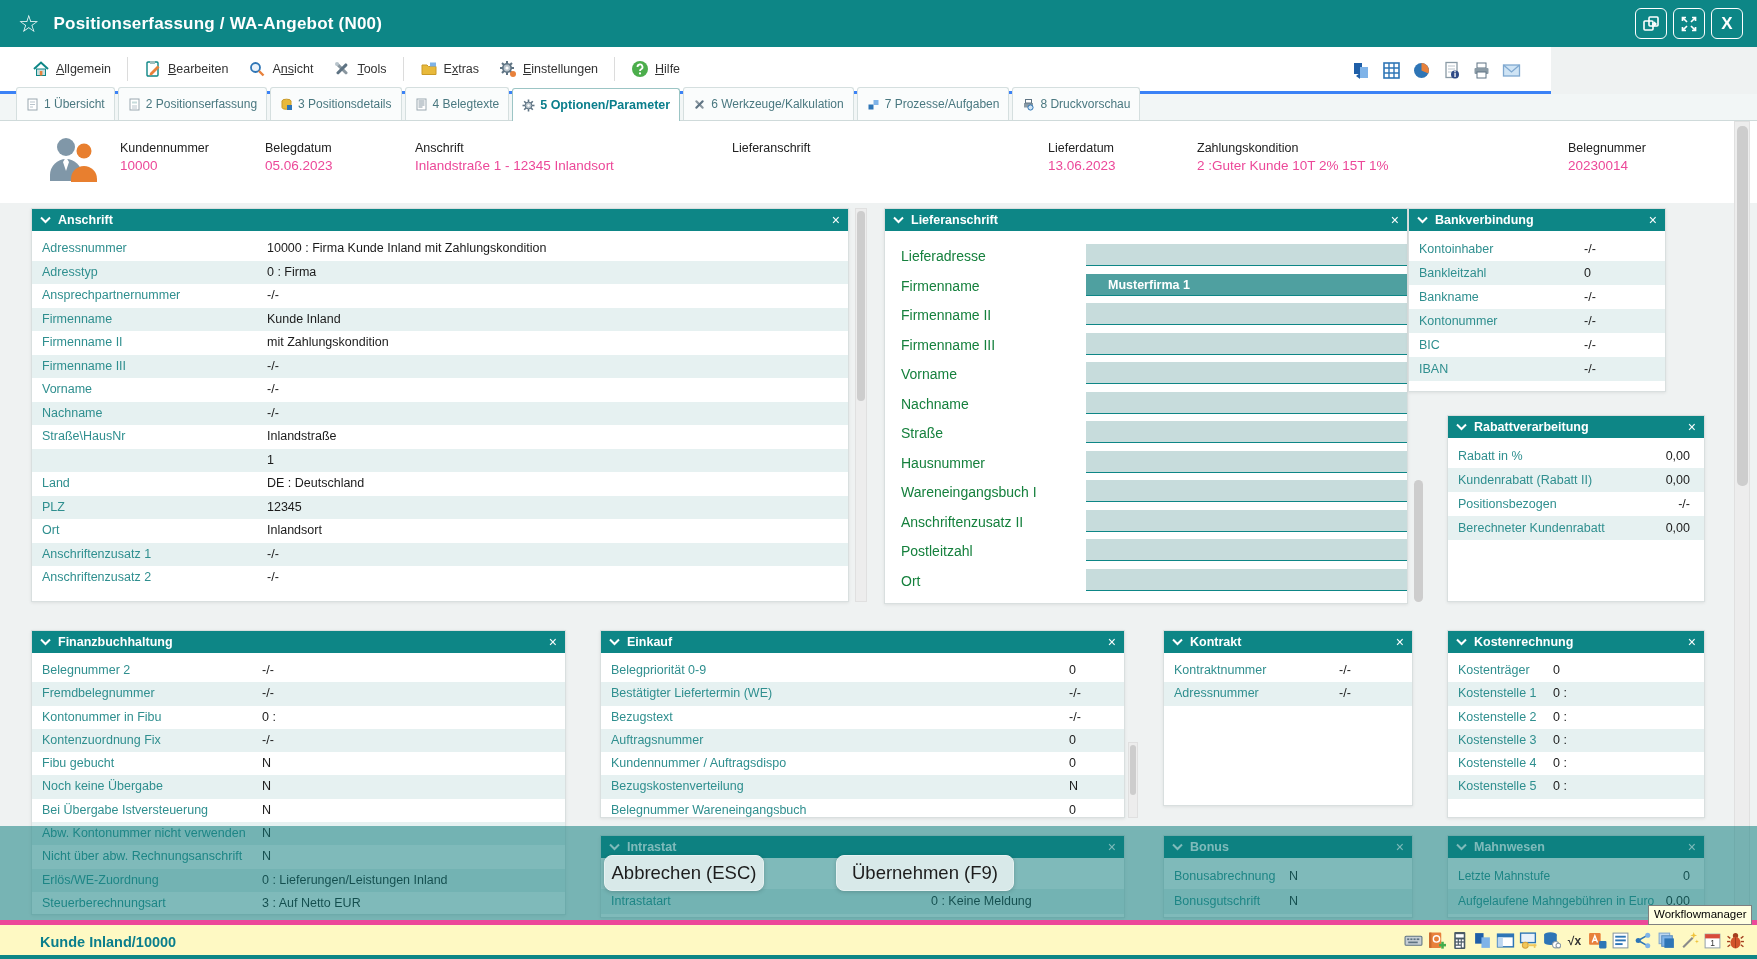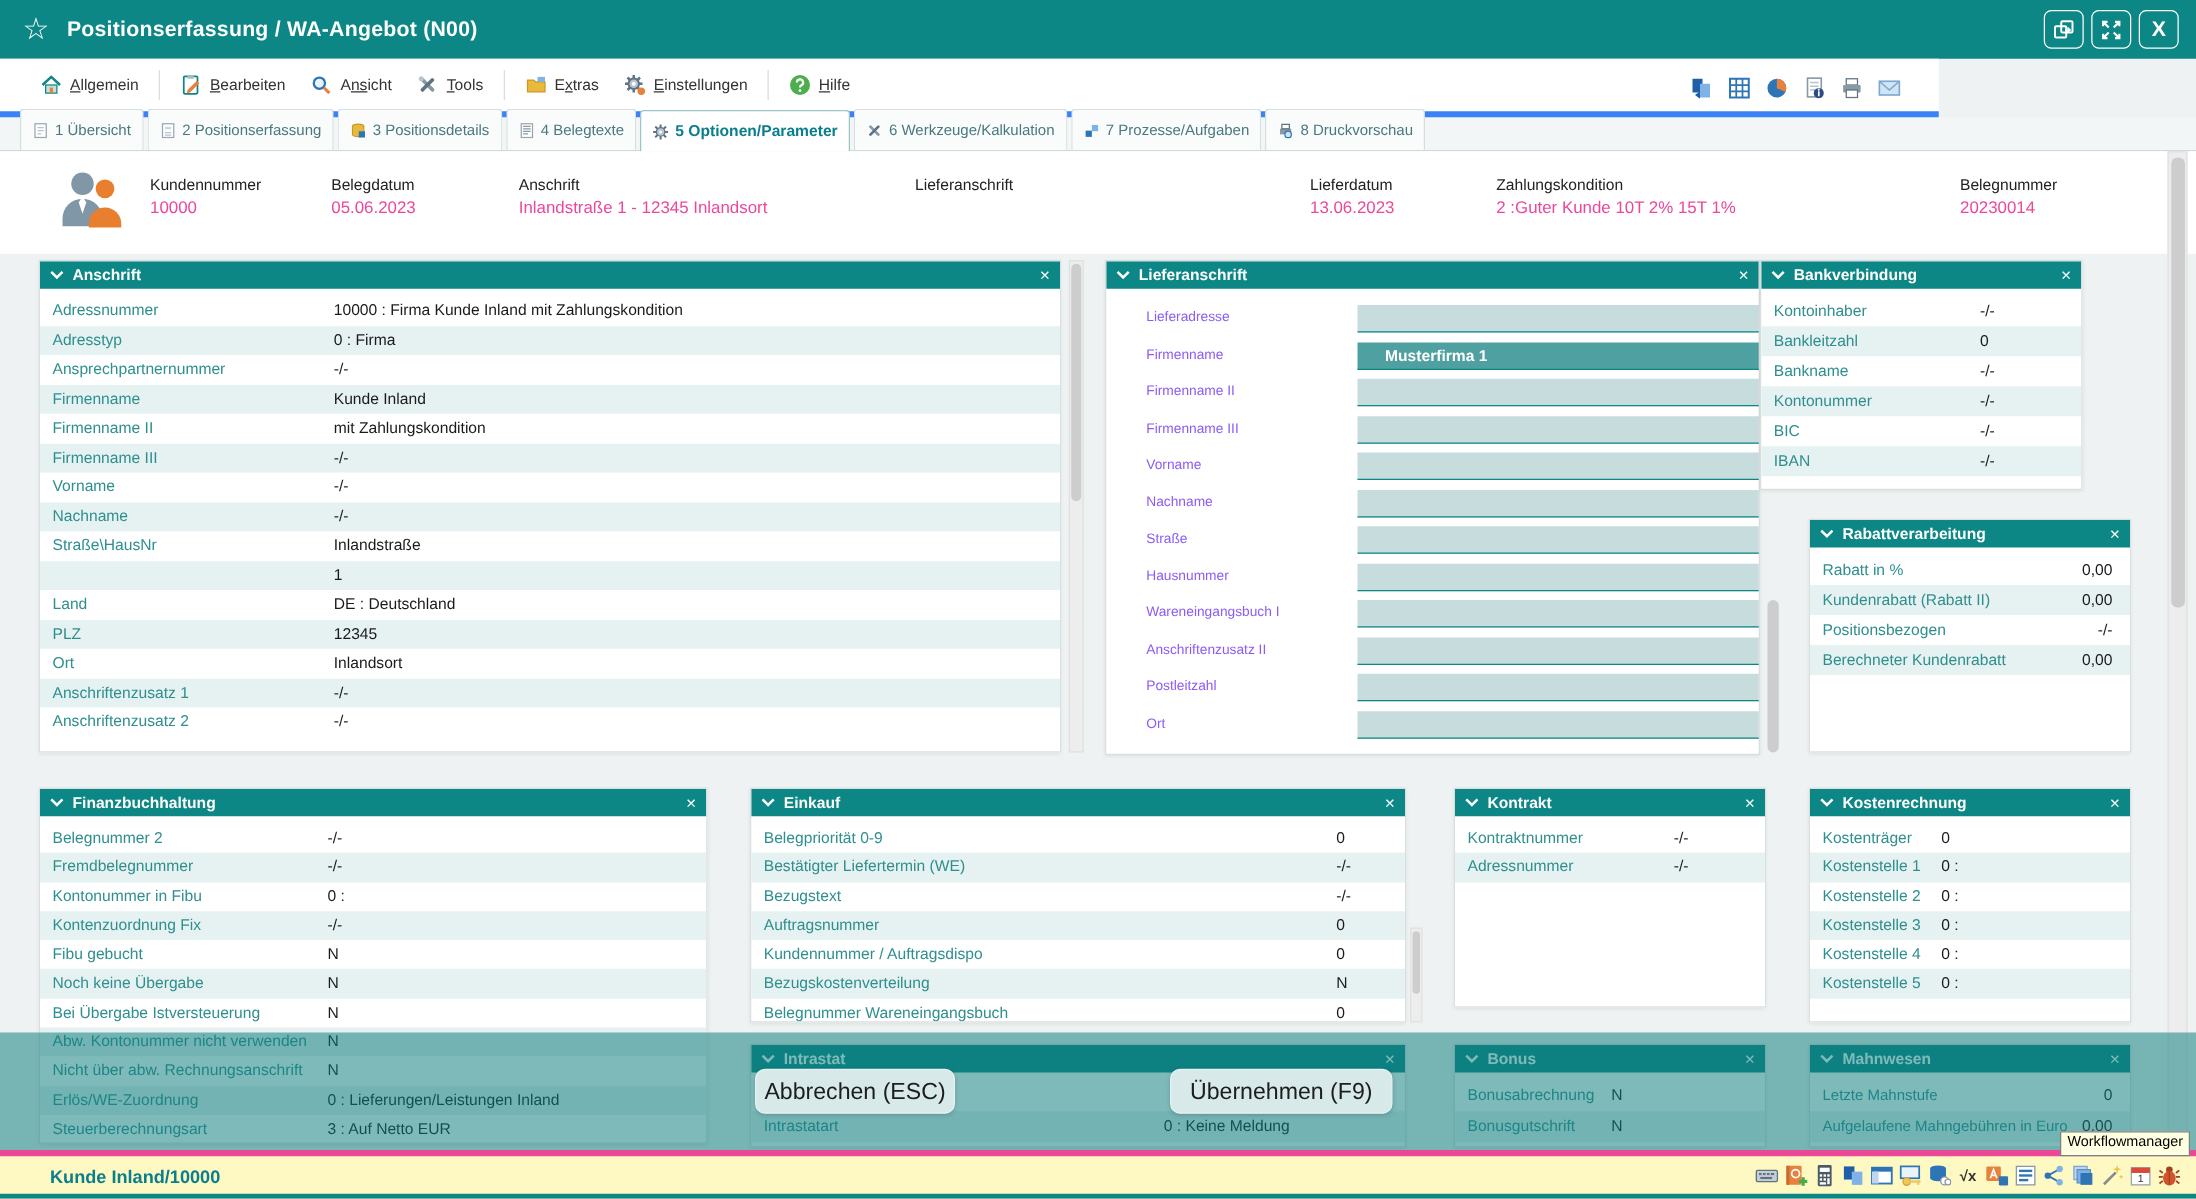--- a/index.html
+++ b/index.html
@@ -7,21 +7,21 @@
   .app{position:relative;width:1757px;height:959px;background:#EFF2F2;overflow:hidden;margin:0 auto;}
 
   
   .titlebar{position:absolute;left:0;top:0;width:1757px;height:47px;background:#0D8686;display:flex;align-items:center;}
   .tstar{color:#fff;font-size:24px;margin-left:18px;line-height:1;}
   .ttitle{color:#fff;font-size:17px;font-weight:bold;margin-left:14px;letter-spacing:.2px;}
   .winbtns{position:absolute;right:14px;top:8px;display:flex;gap:6px;}
   .winbtn{width:32px;height:31px;border:1.6px solid #fff;border-radius:6px;display:flex;align-items:center;justify-content:center;cursor:pointer;color:#fff;font-weight:bold;font-size:17px;}
 
   
-  .menubar{position:absolute;left:0;top:47px;width:1551px;height:47px;background:#fff;border-bottom:5px solid #3b82f6;display:flex;align-items:center;padding-left:22px;}
+  .menubar{position:absolute;left:0;top:47px;width:1551px;height:47px;background:#fff;border-bottom:3px solid #3b82f6;display:flex;align-items:center;padding-left:22px;}
   .mitem{display:flex;align-items:center;gap:6px;padding:5px 10px;font-size:12.5px;color:#333;cursor:pointer;}
   .mitem u{text-decoration:underline;}
   .msep{width:1px;height:24px;background:#DCDCDC;margin:0 6px;}
   .menuicons{position:absolute;right:30px;top:0;height:47px;display:flex;align-items:center;gap:11px;}
   .menuicons .mi{cursor:pointer;display:flex;}
 
   
   .tabbar{position:absolute;left:0;top:94px;width:1757px;height:27px;background:#F2F6F6;border-bottom:1px solid #CFDADA;display:flex;align-items:flex-end;padding-left:16px;}
   .tab{height:21px;display:flex;align-items:center;gap:5px;background:#FAFCFC;border:1px solid #D5DFDF;border-bottom:none;border-radius:3px 3px 0 0;margin-right:3px;padding:16px 9px;font-size:12px;color:#4A7880;cursor:pointer;white-space:nowrap;}
   .tab.active{height:26px;background:#fff;border-color:#9CC5C5;font-weight:bold;color:#0A7E8C;font-size:12.5px;margin-bottom:-1px;z-index:2;}
@@ -42,21 +42,21 @@
   .chev{cursor:pointer;display:flex;}
   .prows{padding-top:6px;}
   .row{position:relative;height:var(--rh,23.5px);line-height:var(--rh,23.5px);}
   .row.stripe{background:#E6F1F1;}
   .row .lbl{position:absolute;left:10px;font-size:12.5px;color:#2F8F8F;white-space:nowrap;}
   .row .val{position:absolute;left:var(--valx,235px);font-size:12.5px;color:#1B1B1B;white-space:nowrap;}
   .valright .row .val{left:auto;right:14px;}
 
   
   .lrow{position:relative;height:29.5px;}
-  .lrow .lbl{position:absolute;left:32px;top:7px;font-size:11px;color:#8b5cf6;white-space:nowrap;}
+  .lrow .lbl{position:absolute;left:16px;top:7px;font-size:14px;color:#15803d;white-space:nowrap;}
   .lrow .ibox{position:absolute;left:201px;top:3px;width:339px;height:22px;background:#C7DCDC;border-bottom:1px solid #0D8686;font-size:12.5px;line-height:22px;padding:0 22px;color:#1B1B1B;cursor:text;font-weight:bold;}
   .lrow.sel .ibox{background:#4FA0A0;color:#fff;}
   .lrow.arrow .ibox::after{content:"▸";position:absolute;right:4px;top:0;color:#0C6A6A;font-size:12px;}
 
   
   .sbtrack{position:absolute;background:#EDEDED;border:1px solid #E0E0E0;}
   .sbthumb{position:absolute;background:#CDCDCD;border-radius:5px;}
 
   
   .overlay{position:absolute;left:0;top:826px;width:1757px;height:94px;background:rgba(13,125,125,.53);z-index:50;}
@@ -749,21 +749,21 @@
         </div>
       </div>
   </div>
 
   <div class="sbtrack" style="left:1734px;top:121px;width:16px;height:799px">
       <div class="sbthumb" style="left:2px;top:4px;width:11px;height:360px"></div>
     </div>
 
   <div class="overlay"></div>
   <div class="dlgbtn" style="left:604px;width:160px">Abbrechen (ESC)</div>
-  <div class="dlgbtn" style="left:936px;width:178px">Übernehmen (F9)</div>
+  <div class="dlgbtn" style="left:836px;width:178px">Übernehmen (F9)</div>
 
   <div class="statusbar">
     <span class="stext">Kunde Inland/10000</span>
     <div class="sicons">
       <span class="si">
           <svg width="19" height="19" viewBox="0 0 18 18">
             <rect x="1" y="5" width="16" height="8.5" rx="1" fill="#C6CED4" stroke="#5E7383"></rect>
             <g fill="#5E7383">
               <rect x="3" y="7" width="2" height="1.6"></rect>
               <rect x="6" y="7" width="2" height="1.6"></rect>

